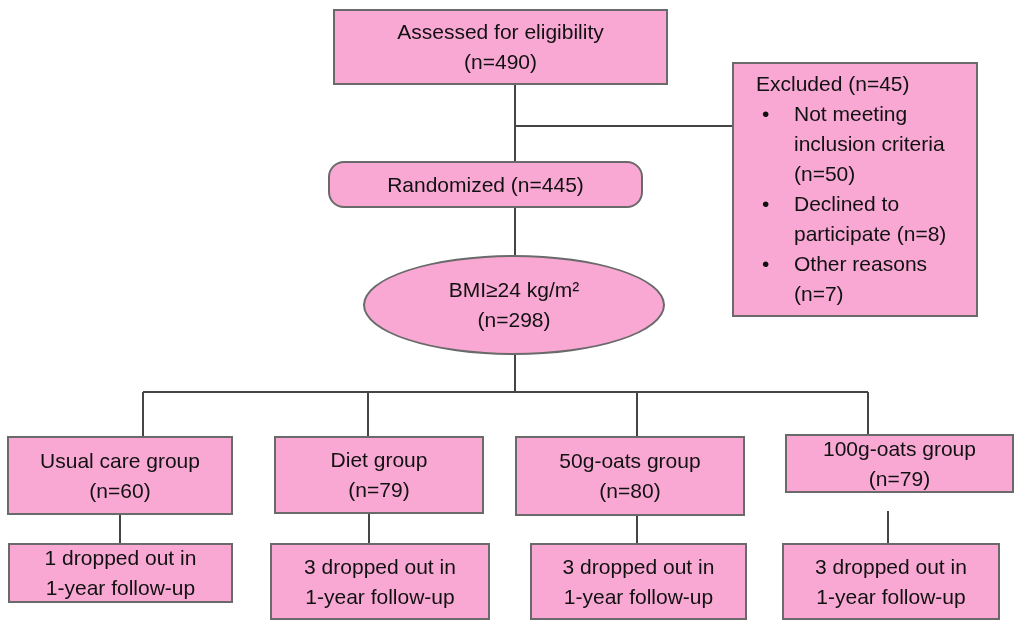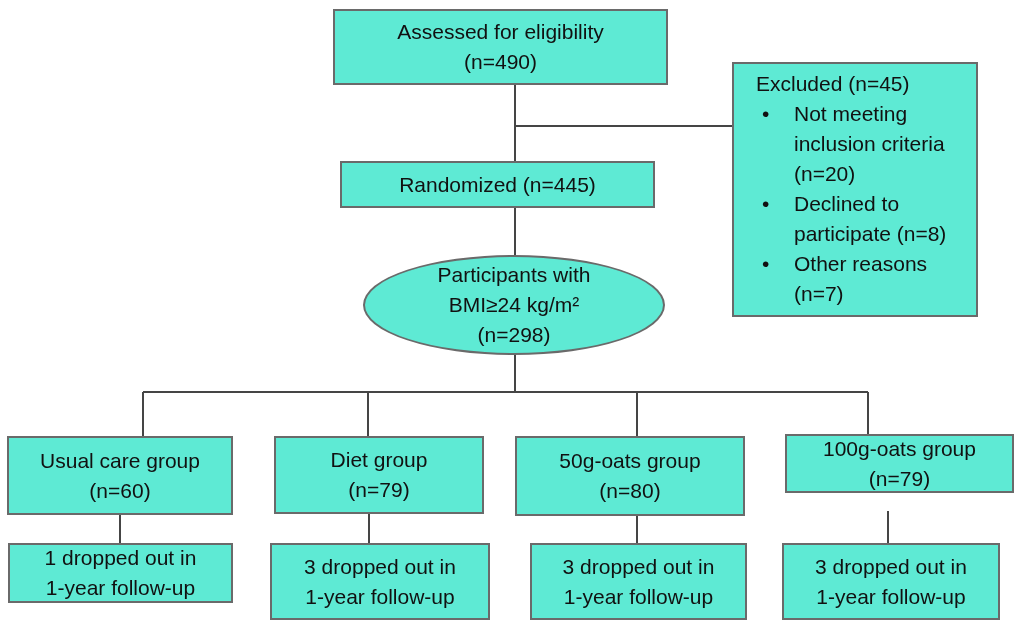--- a/index.html
+++ b/index.html
@@ -11,21 +11,21 @@
     font-family: "Liberation Sans", sans-serif;
     color: #111111;
     overflow: hidden;
   }
   svg.lines { position: absolute; left: 0; top: 0; }
   svg.lines line { stroke: #454545; stroke-width: 2; }
 
   .node {
     position: absolute;
     box-sizing: border-box;
-    background: #5eead4;
+    background: #f9a8d4;
     border: 2px solid #6a6a6a;
     display: flex;
     flex-direction: column;
     justify-content: center;
     align-items: center;
     text-align: center;
     font-size: 21px;
     line-height: 30px;
   }
   .ellipse { border-radius: 50%; }
@@ -38,21 +38,21 @@
     align-items: flex-start;
   }
   .ex-title { margin: 0; }
   .ex-list { list-style: none; margin: 0; padding: 0; }
   .ex-list li { position: relative; padding-left: 38px; max-width: 180px; }
   .ex-list li::before { content: "\2022"; position: absolute; left: 6px; }
 
   
   #assessed    { left: 333px; top: 9px;   width: 335px; height: 76px; }
   #excluded    { left: 732px; top: 62px;  width: 246px; height: 255px; }
-  #randomized  { left: 340px; top: 161px; width: 315px; height: 47px; }
+  #randomized  { left: 328px; top: 161px; width: 315px; height: 47px; border-radius: 16px; }
   #participants{ left: 363px; top: 255px; width: 302px; height: 100px; }
   #group-0     { left: 7px;   top: 436px; width: 226px; height: 79px; }
   #group-1     { left: 274px; top: 436px; width: 210px; height: 78px; }
   #group-2     { left: 515px; top: 436px; width: 230px; height: 80px; }
   #group-3     { left: 785px; top: 434px; width: 229px; height: 59px; }
   #dropout-0   { left: 8px;   top: 543px; width: 225px; height: 60px; }
   #dropout-1   { left: 270px; top: 543px; width: 220px; height: 77px; }
   #dropout-2   { left: 530px; top: 543px; width: 217px; height: 77px; }
   #dropout-3   { left: 782px; top: 543px; width: 218px; height: 77px; }
 </style>
@@ -78,32 +78,31 @@
   </svg>
 
   <div class="node" id="assessed">
     <div>Assessed for eligibility</div>
     <div>(n=490)</div>
   </div>
 
   <div class="node excluded-node" id="excluded">
     <div class="ex-title">Excluded (n=45)</div>
     <ul class="ex-list">
-      <li>Not meeting inclusion criteria (n=20)</li>
+      <li>Not meeting inclusion criteria (n=50)</li>
       <li>Declined to participate (n=8)</li>
       <li>Other reasons (n=7)</li>
     </ul>
   </div>
 
   <div class="node" id="randomized">
     <div>Randomized (n=445)</div>
   </div>
 
   <div class="node ellipse" id="participants">
-    <div>Participants with</div>
     <div>BMI≥24 kg/m²</div>
     <div>(n=298)</div>
   </div>
 
   <div class="node" id="group-0">
     <div>Usual care group</div>
     <div>(n=60)</div>
   </div>
   <div class="node" id="group-1">
     <div>Diet group</div>

